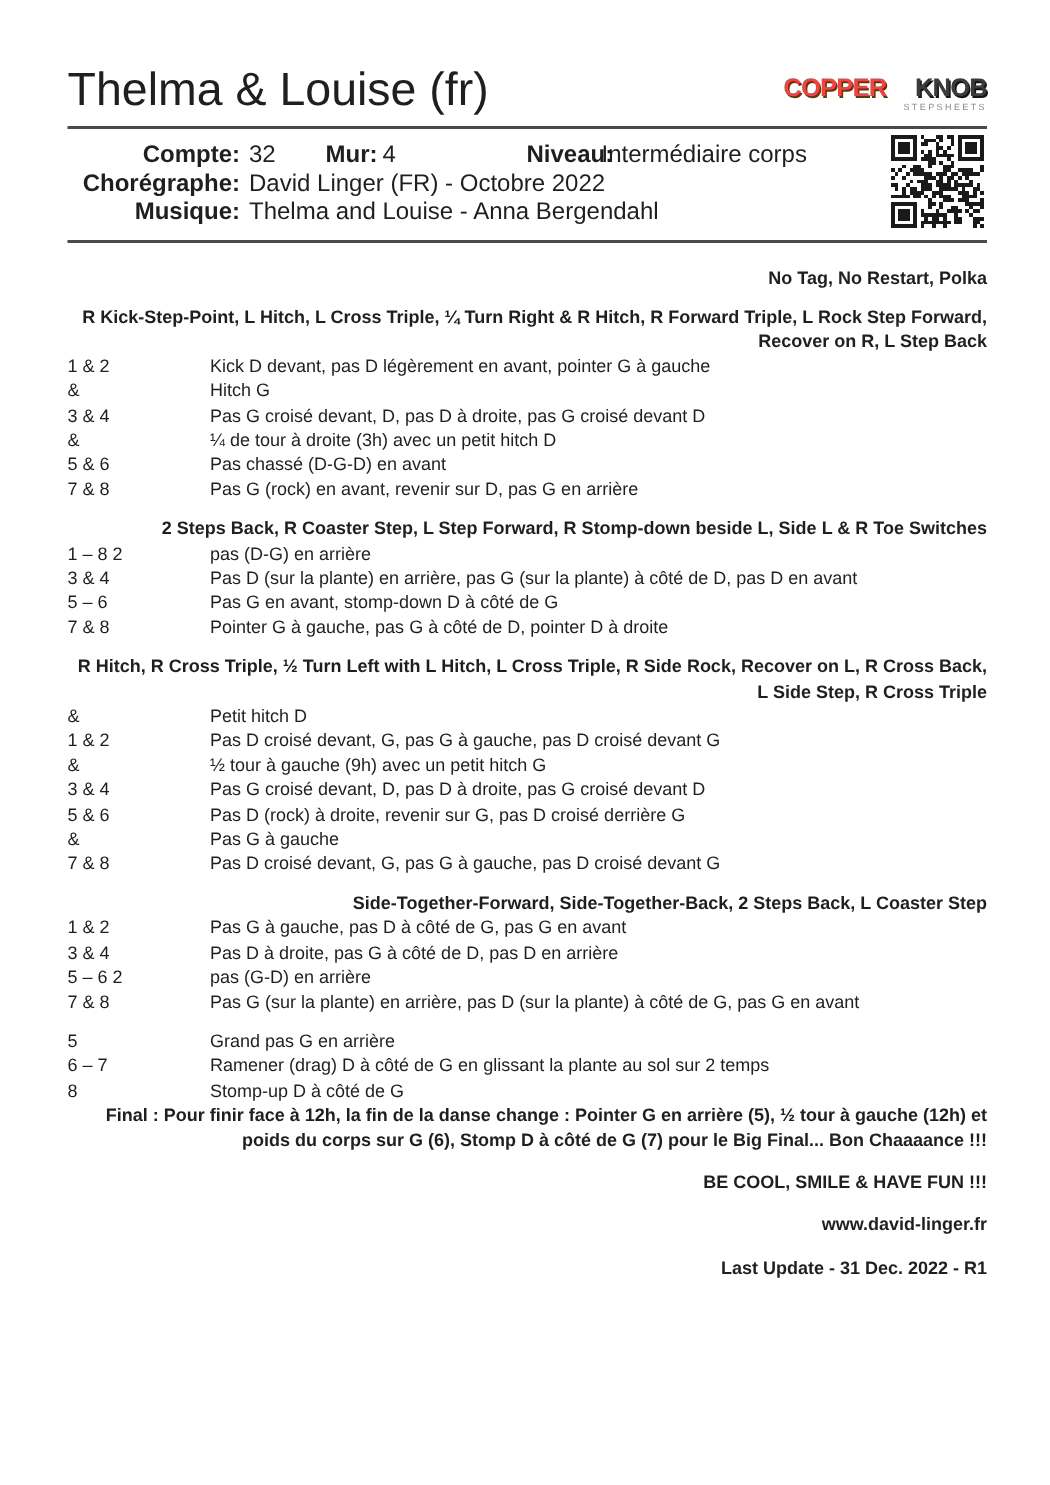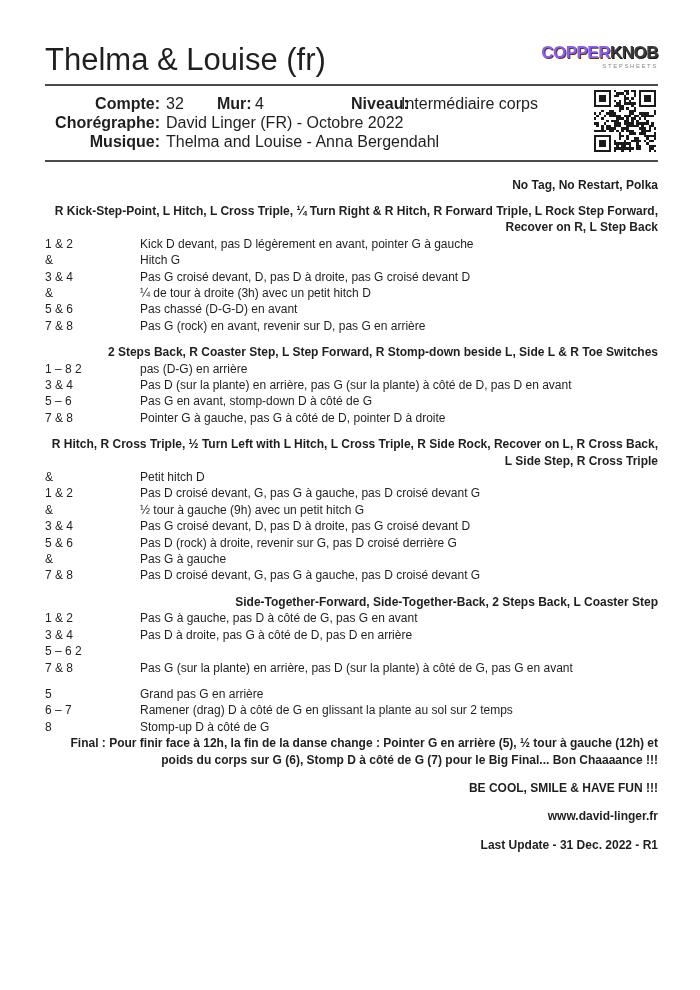--- a/index.html
+++ b/index.html
@@ -2,26 +2,26 @@
 <html><head>
 <meta charset="utf-8">
 <style>
   html,body { margin:0; padding:0; background:#fff; }
   .page {
     position:relative; width:700px; height:990px; background:#ffffff;
     font-family:"Liberation Sans", sans-serif; color:#1f1f1f;
     box-sizing:border-box; padding:44px 42px 0 45px; overflow:hidden;
   }
   
-  .title-row { display:flex; justify-content:space-between; }
+  .title-row { display:flex; justify-content:space-between; align-items:flex-end; }
   .page-title { font-size:31px; font-weight:400; margin:0; line-height:1.05; letter-spacing:0; }
   .logo { text-align:right; line-height:1; padding-bottom:2px; }
   .logo-main { font-weight:bold; font-size:17px; letter-spacing:-0.5px; white-space:nowrap; }
-  .logo-copper { color:#8b5cf6; text-shadow:1px 1px 0 #5a3a10; }
-  .logo-knob { color:#3b3b3d; text-shadow:1px 1px 0 #141414; }
+  .logo-copper { color:#ef4444; text-shadow:1px 1px 0 #5a3a10; }
+  .logo-knob { color:#3b3b3d; text-shadow:1px 1px 0 #141414;padding-left:19px; }
   .logo-sub { font-size:6px; color:#8a8a8a; letter-spacing:1.6px; margin-top:2px; }
   .rule { border:none; border-top:2px solid #4a4a4a; margin:0; }
   .rule-1 { margin-top:7px; }
   .meta-wrap { position:relative; padding:10px 0 11px; min-height:52px; }
   .meta-grid {
     display:grid; grid-template-columns:115px 45px 32px 90px 44px auto;
     column-gap:6px; row-gap:4px; font-size:16px; line-height:15px;
   }
   .meta-label { font-weight:bold; text-align:right; white-space:nowrap; }
   .meta-value { white-space:nowrap; }
@@ -391,20 +391,21 @@
       <div class="step">
           <span class="step-count">1 &amp; 2</span>
           <span class="step-text">Pas G à gauche, pas D à côté de G, pas G en avant</span>
         </div>
       <div class="step">
           <span class="step-count">3 &amp; 4</span>
           <span class="step-text">Pas D à droite, pas G à côté de D, pas D en arrière</span>
         </div>
       <div class="step">
           <span class="step-count">5 – 6 2</span>
+          <span class="step-text">pas (G-D) en arrière</span>
         </div>
       <div class="step">
           <span class="step-count">7 &amp; 8</span>
           <span class="step-text">Pas G (sur la plante) en arrière, pas D (sur la plante) à côté de G, pas G en avant</span>
         </div>
     </div>
 
     <div class="block">
       <div class="step">
           <span class="step-count">5</span>

